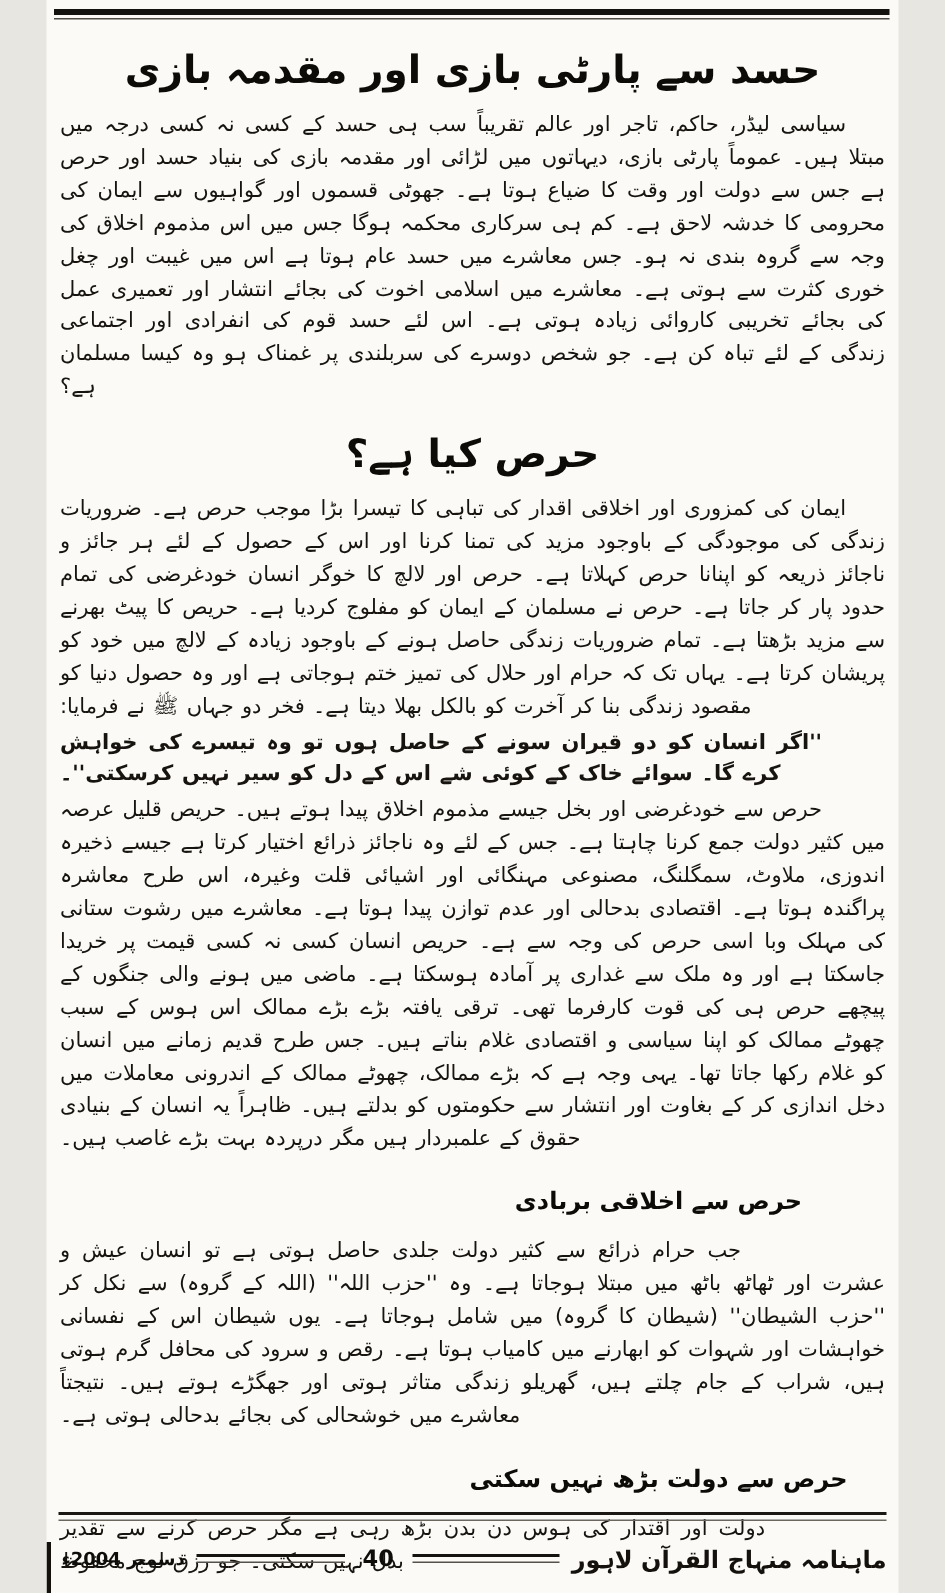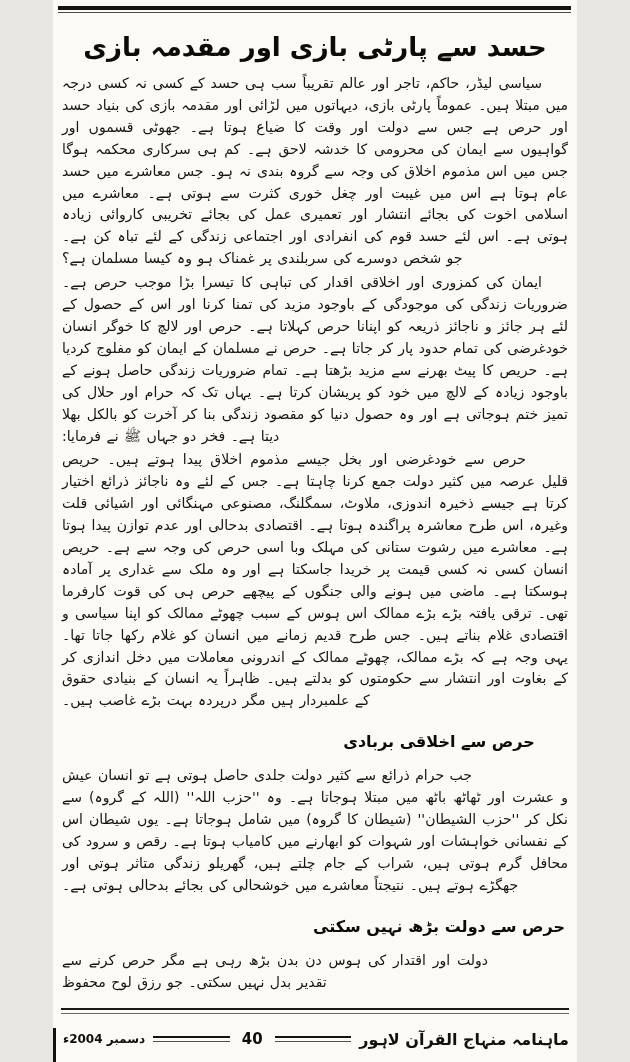--- a/index.html
+++ b/index.html
@@ -1,18 +1,18 @@
 <!DOCTYPE html>
 <html lang="ur" dir="rtl"><head>
   <meta charset="utf-8">
   <style>
     html, body { margin: 0; padding: 0; background: #e8e6e1; }
     .page {
       position: relative;
-      width: 524px;
+      width: 568px;
       height: 1062px;
       margin: 0 auto;
       background: #fbfaf6;
       color: #17140f;
       font-family: "DejaVu Sans", sans-serif;
       overflow: hidden;
       direction: rtl;
     }
     .top-rule {
       position: absolute;
@@ -109,23 +109,25 @@
 <div class="page">
 
   <div class="top-rule"></div>
 
   <div class="content">
 
     <h1 class="main-heading">حسد سے پارٹی بازی اور مقدمہ بازی</h1>
 
     <p class="body-para indent-sm">سیاسی لیڈر، حاکم، تاجر اور عالم تقریباً سب ہی حسد کے کسی نہ کسی درجہ میں مبتلا ہیں۔ عموماً پارٹی بازی، دیہاتوں میں لڑائی اور مقدمہ بازی کی بنیاد حسد اور حرص ہے جس سے دولت اور وقت کا ضیاع ہوتا ہے۔ جھوٹی قسموں اور گواہیوں سے ایمان کی محرومی کا خدشہ لاحق ہے۔ کم ہی سرکاری محکمہ ہوگا جس میں اس مذموم اخلاق کی وجہ سے گروہ بندی نہ ہو۔ جس معاشرے میں حسد عام ہوتا ہے اس میں غیبت اور چغل خوری کثرت سے ہوتی ہے۔ معاشرے میں اسلامی اخوت کی بجائے انتشار اور تعمیری عمل کی بجائے تخریبی کاروائی زیادہ ہوتی ہے۔ اس لئے حسد قوم کی انفرادی اور اجتماعی زندگی کے لئے تباہ کن ہے۔ جو شخص دوسرے کی سربلندی پر غمناک ہو وہ کیسا مسلمان ہے؟</p>
 
+    <h2 class="sub-heading">حرص کیا ہے؟</h2>
 
     <p class="body-para indent-sm">ایمان کی کمزوری اور اخلاقی اقدار کی تباہی کا تیسرا بڑا موجب حرص ہے۔ ضروریات زندگی کی موجودگی کے باوجود مزید کی تمنا کرنا اور اس کے حصول کے لئے ہر جائز و ناجائز ذریعہ کو اپنانا حرص کہلاتا ہے۔ حرص اور لالچ کا خوگر انسان خودغرضی کی تمام حدود پار کر جاتا ہے۔ حرص نے مسلمان کے ایمان کو مفلوج کردیا ہے۔ حریص کا پیٹ بھرنے سے مزید بڑھتا ہے۔ تمام ضروریات زندگی حاصل ہونے کے باوجود زیادہ کے لالچ میں خود کو پریشان کرتا ہے۔ یہاں تک کہ حرام اور حلال کی تمیز ختم ہوجاتی ہے اور وہ حصول دنیا کو مقصود زندگی بنا کر آخرت کو بالکل بھلا دیتا ہے۔ فخر دو جہاں ﷺ نے فرمایا:</p>
 
+    <p class="body-para hadith-quote indent-md">''اگر انسان کو دو قیران سونے کے حاصل ہوں تو وہ تیسرے کی خواہش کرے گا۔ سوائے خاک کے کوئی شے اس کے دل کو سیر نہیں کرسکتی''۔</p>
 
     <p class="body-para indent-md">حرص سے خودغرضی اور بخل جیسے مذموم اخلاق پیدا ہوتے ہیں۔ حریص قلیل عرصہ میں کثیر دولت جمع کرنا چاہتا ہے۔ جس کے لئے وہ ناجائز ذرائع اختیار کرتا ہے جیسے ذخیرہ اندوزی، ملاوٹ، سمگلنگ، مصنوعی مہنگائی اور اشیائی قلت وغیرہ، اس طرح معاشرہ پراگندہ ہوتا ہے۔ اقتصادی بدحالی اور عدم توازن پیدا ہوتا ہے۔ معاشرے میں رشوت ستانی کی مہلک وبا اسی حرص کی وجہ سے ہے۔ حریص انسان کسی نہ کسی قیمت پر خریدا جاسکتا ہے اور وہ ملک سے غداری پر آمادہ ہوسکتا ہے۔ ماضی میں ہونے والی جنگوں کے پیچھے حرص ہی کی قوت کارفرما تھی۔ ترقی یافتہ بڑے بڑے ممالک اس ہوس کے سبب چھوٹے ممالک کو اپنا سیاسی و اقتصادی غلام بناتے ہیں۔ جس طرح قدیم زمانے میں انسان کو غلام رکھا جاتا تھا۔ یہی وجہ ہے کہ بڑے ممالک، چھوٹے ممالک کے اندرونی معاملات میں دخل اندازی کر کے بغاوت اور انتشار سے حکومتوں کو بدلتے ہیں۔ ظاہراً یہ انسان کے بنیادی حقوق کے علمبردار ہیں مگر درپردہ بہت بڑے غاصب ہیں۔</p>
 
     <h2 class="sub-heading offset-right">حرص سے اخلاقی بربادی</h2>
 
     <p class="body-para indent-lg">جب حرام ذرائع سے کثیر دولت جلدی حاصل ہوتی ہے تو انسان عیش و عشرت اور ٹھاٹھ باٹھ میں مبتلا ہوجاتا ہے۔ وہ ''حزب اللہ'' (اللہ کے گروہ) سے نکل کر ''حزب الشیطان'' (شیطان کا گروہ) میں شامل ہوجاتا ہے۔ یوں شیطان اس کے نفسانی خواہشات اور شہوات کو ابھارنے میں کامیاب ہوتا ہے۔ رقص و سرود کی محافل گرم ہوتی ہیں، شراب کے جام چلتے ہیں، گھریلو زندگی متاثر ہوتی اور جھگڑے ہوتے ہیں۔ نتیجتاً معاشرے میں خوشحالی کی بجائے بدحالی ہوتی ہے۔</p>
 
     <h2 class="sub-heading offset-right">حرص سے دولت بڑھ نہیں سکتی</h2>
 
     <p class="body-para indent-xl">دولت اور اقتدار کی ہوس دن بدن بڑھ رہی ہے مگر حرص کرنے سے تقدیر بدل نہیں سکتی۔ جو رزق لوح محفوظ</p>

